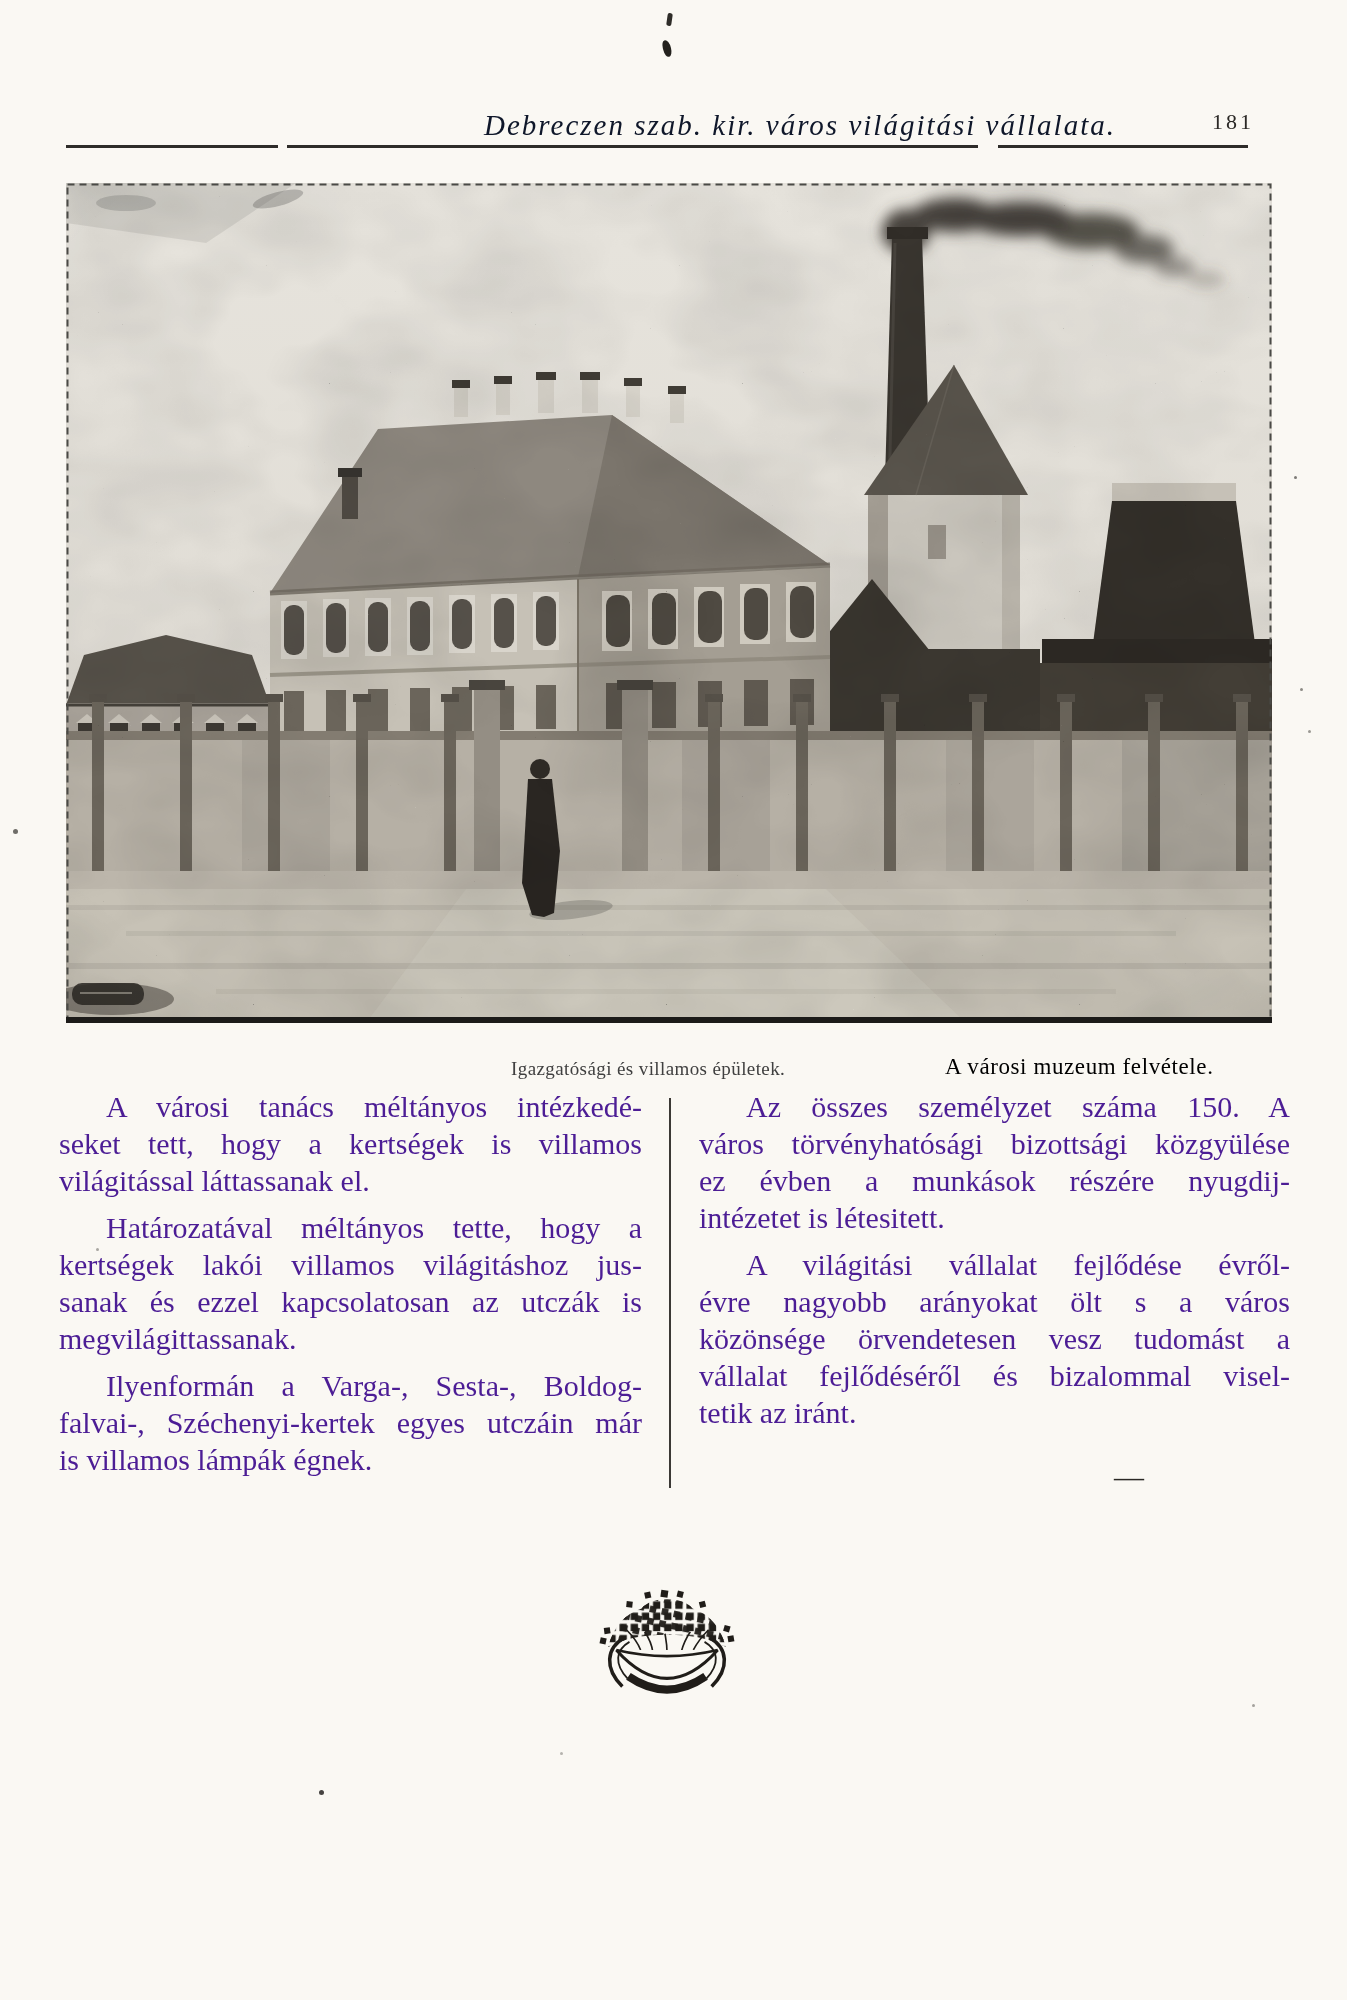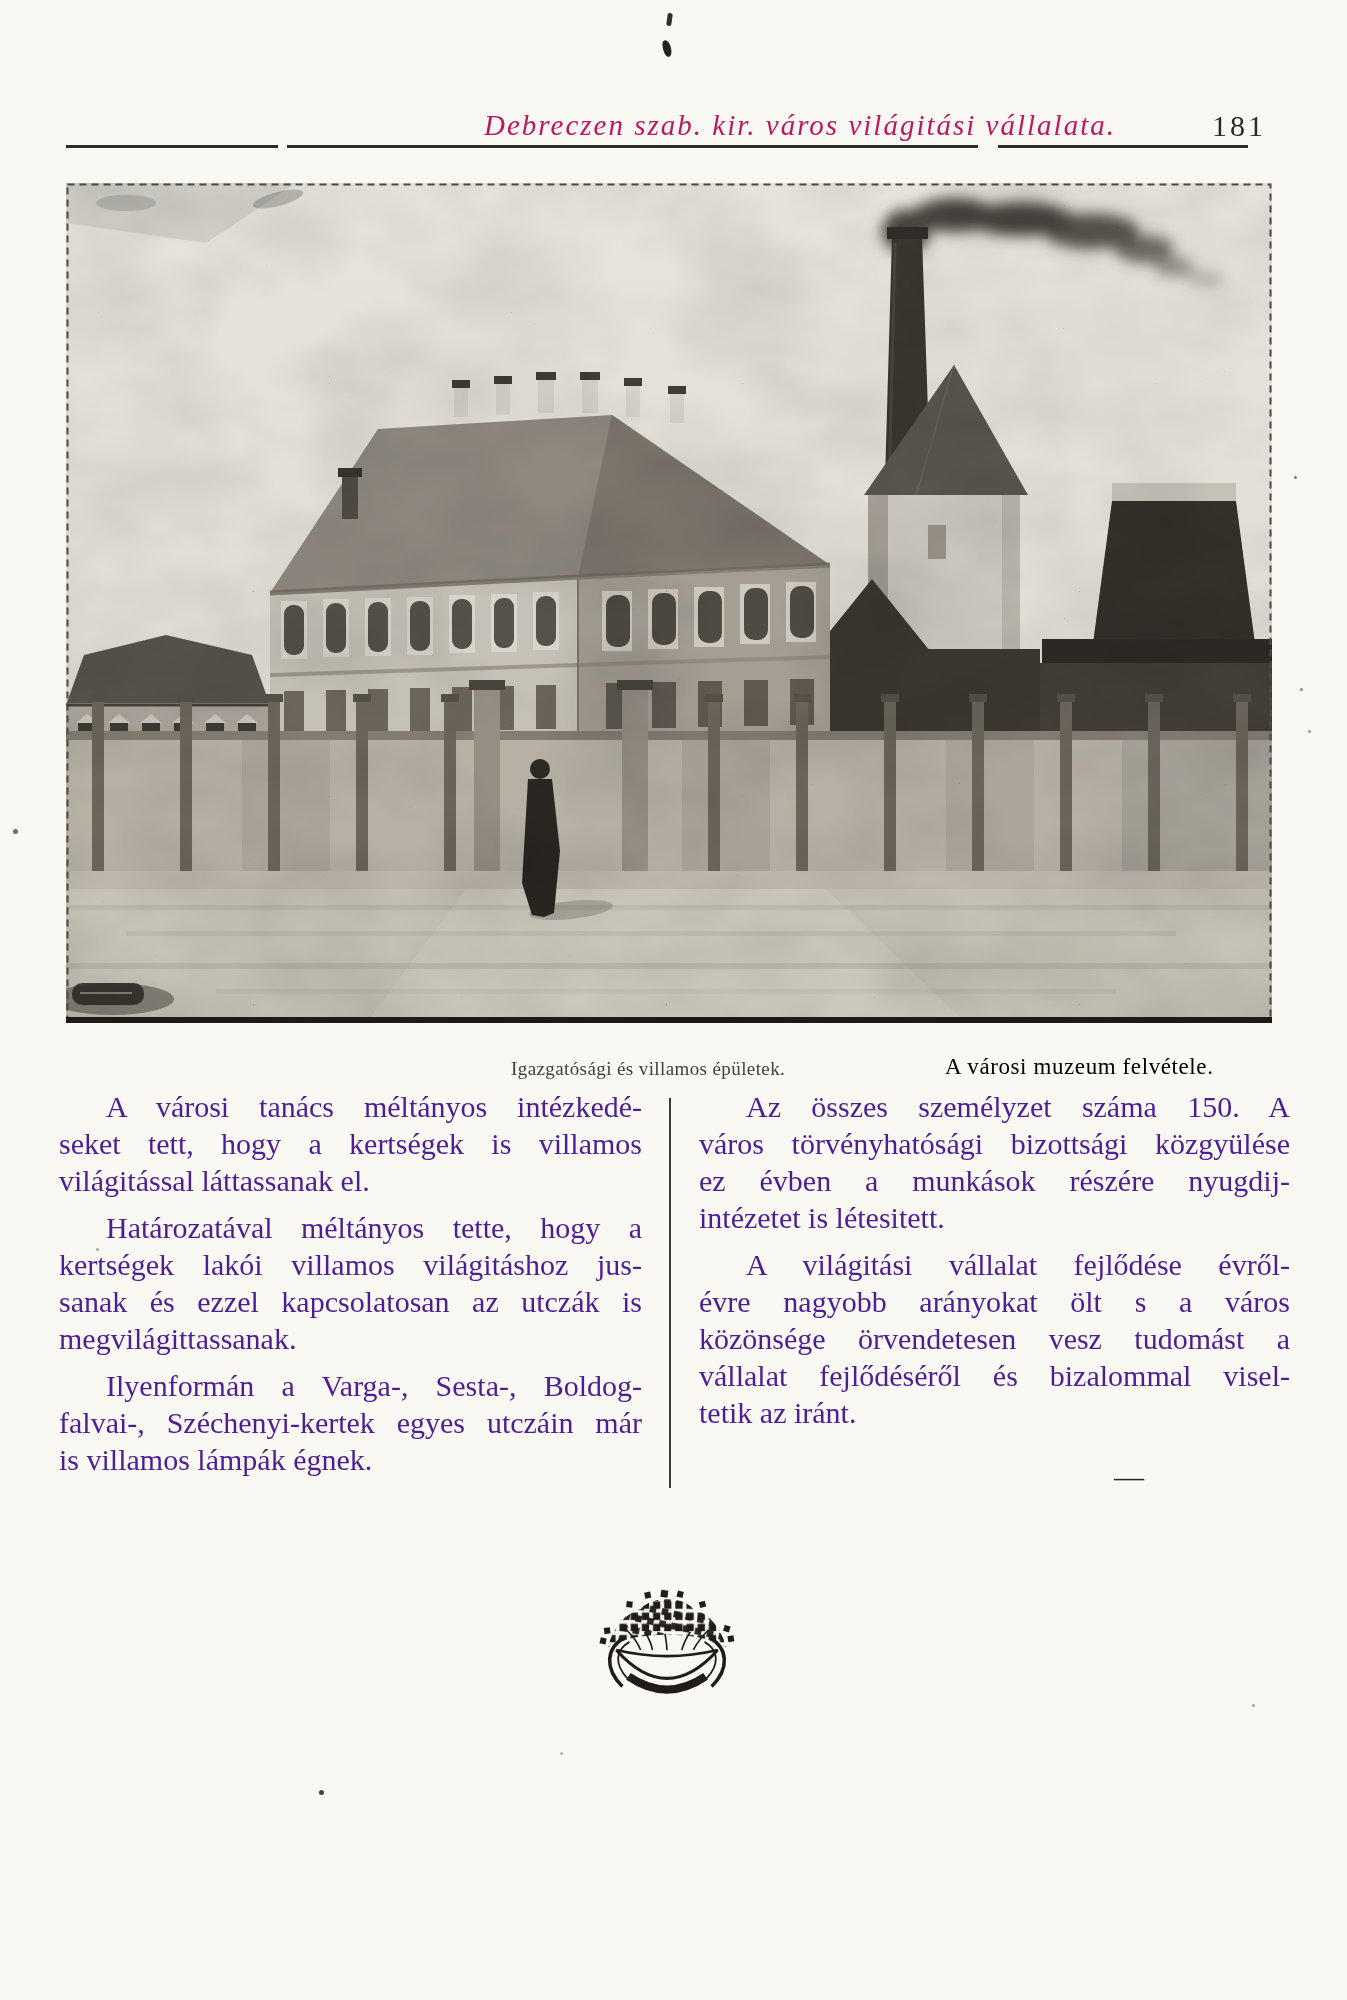--- a/index.html
+++ b/index.html
@@ -13,25 +13,25 @@
     background:var(--paper);
     font-family:"Liberation Serif", serif;
     color:var(--ink);
     overflow:hidden;
   }
   
   .running-title{
     position:absolute;left:400px;top:110px;width:800px;
     text-align:center;
     font-style:italic;font-size:29px;line-height:1.1;
-    letter-spacing:2px;color:#be185d;
+    letter-spacing:2px;color:#0f172a;
   }
   .page-number{
     position:absolute;left:1212px;top:109px;
-    font-size:30px;letter-spacing:3px;color:#2b2926;
+    font-size:22px;letter-spacing:3px;color:#2b2926;
   }
   .rule{position:absolute;top:145px;height:3px;}
   .rule-a{
     left:66px;width:912px;
     background:linear-gradient(90deg,var(--rule) 0 23.2%,transparent 23.2% 24.2%,var(--rule) 24.2% 100%);
   }
   .rule-b{left:998px;width:250px;background:var(--rule);}
   
   .mark1{position:absolute;left:667px;top:13px;width:5px;height:13px;background:#2f2d29;border-radius:2px;transform:rotate(8deg);}
   .mark2{position:absolute;left:663px;top:40px;width:8px;height:17px;background:#23211d;border-radius:45% 55% 50% 50%;transform:rotate(-14deg);}

